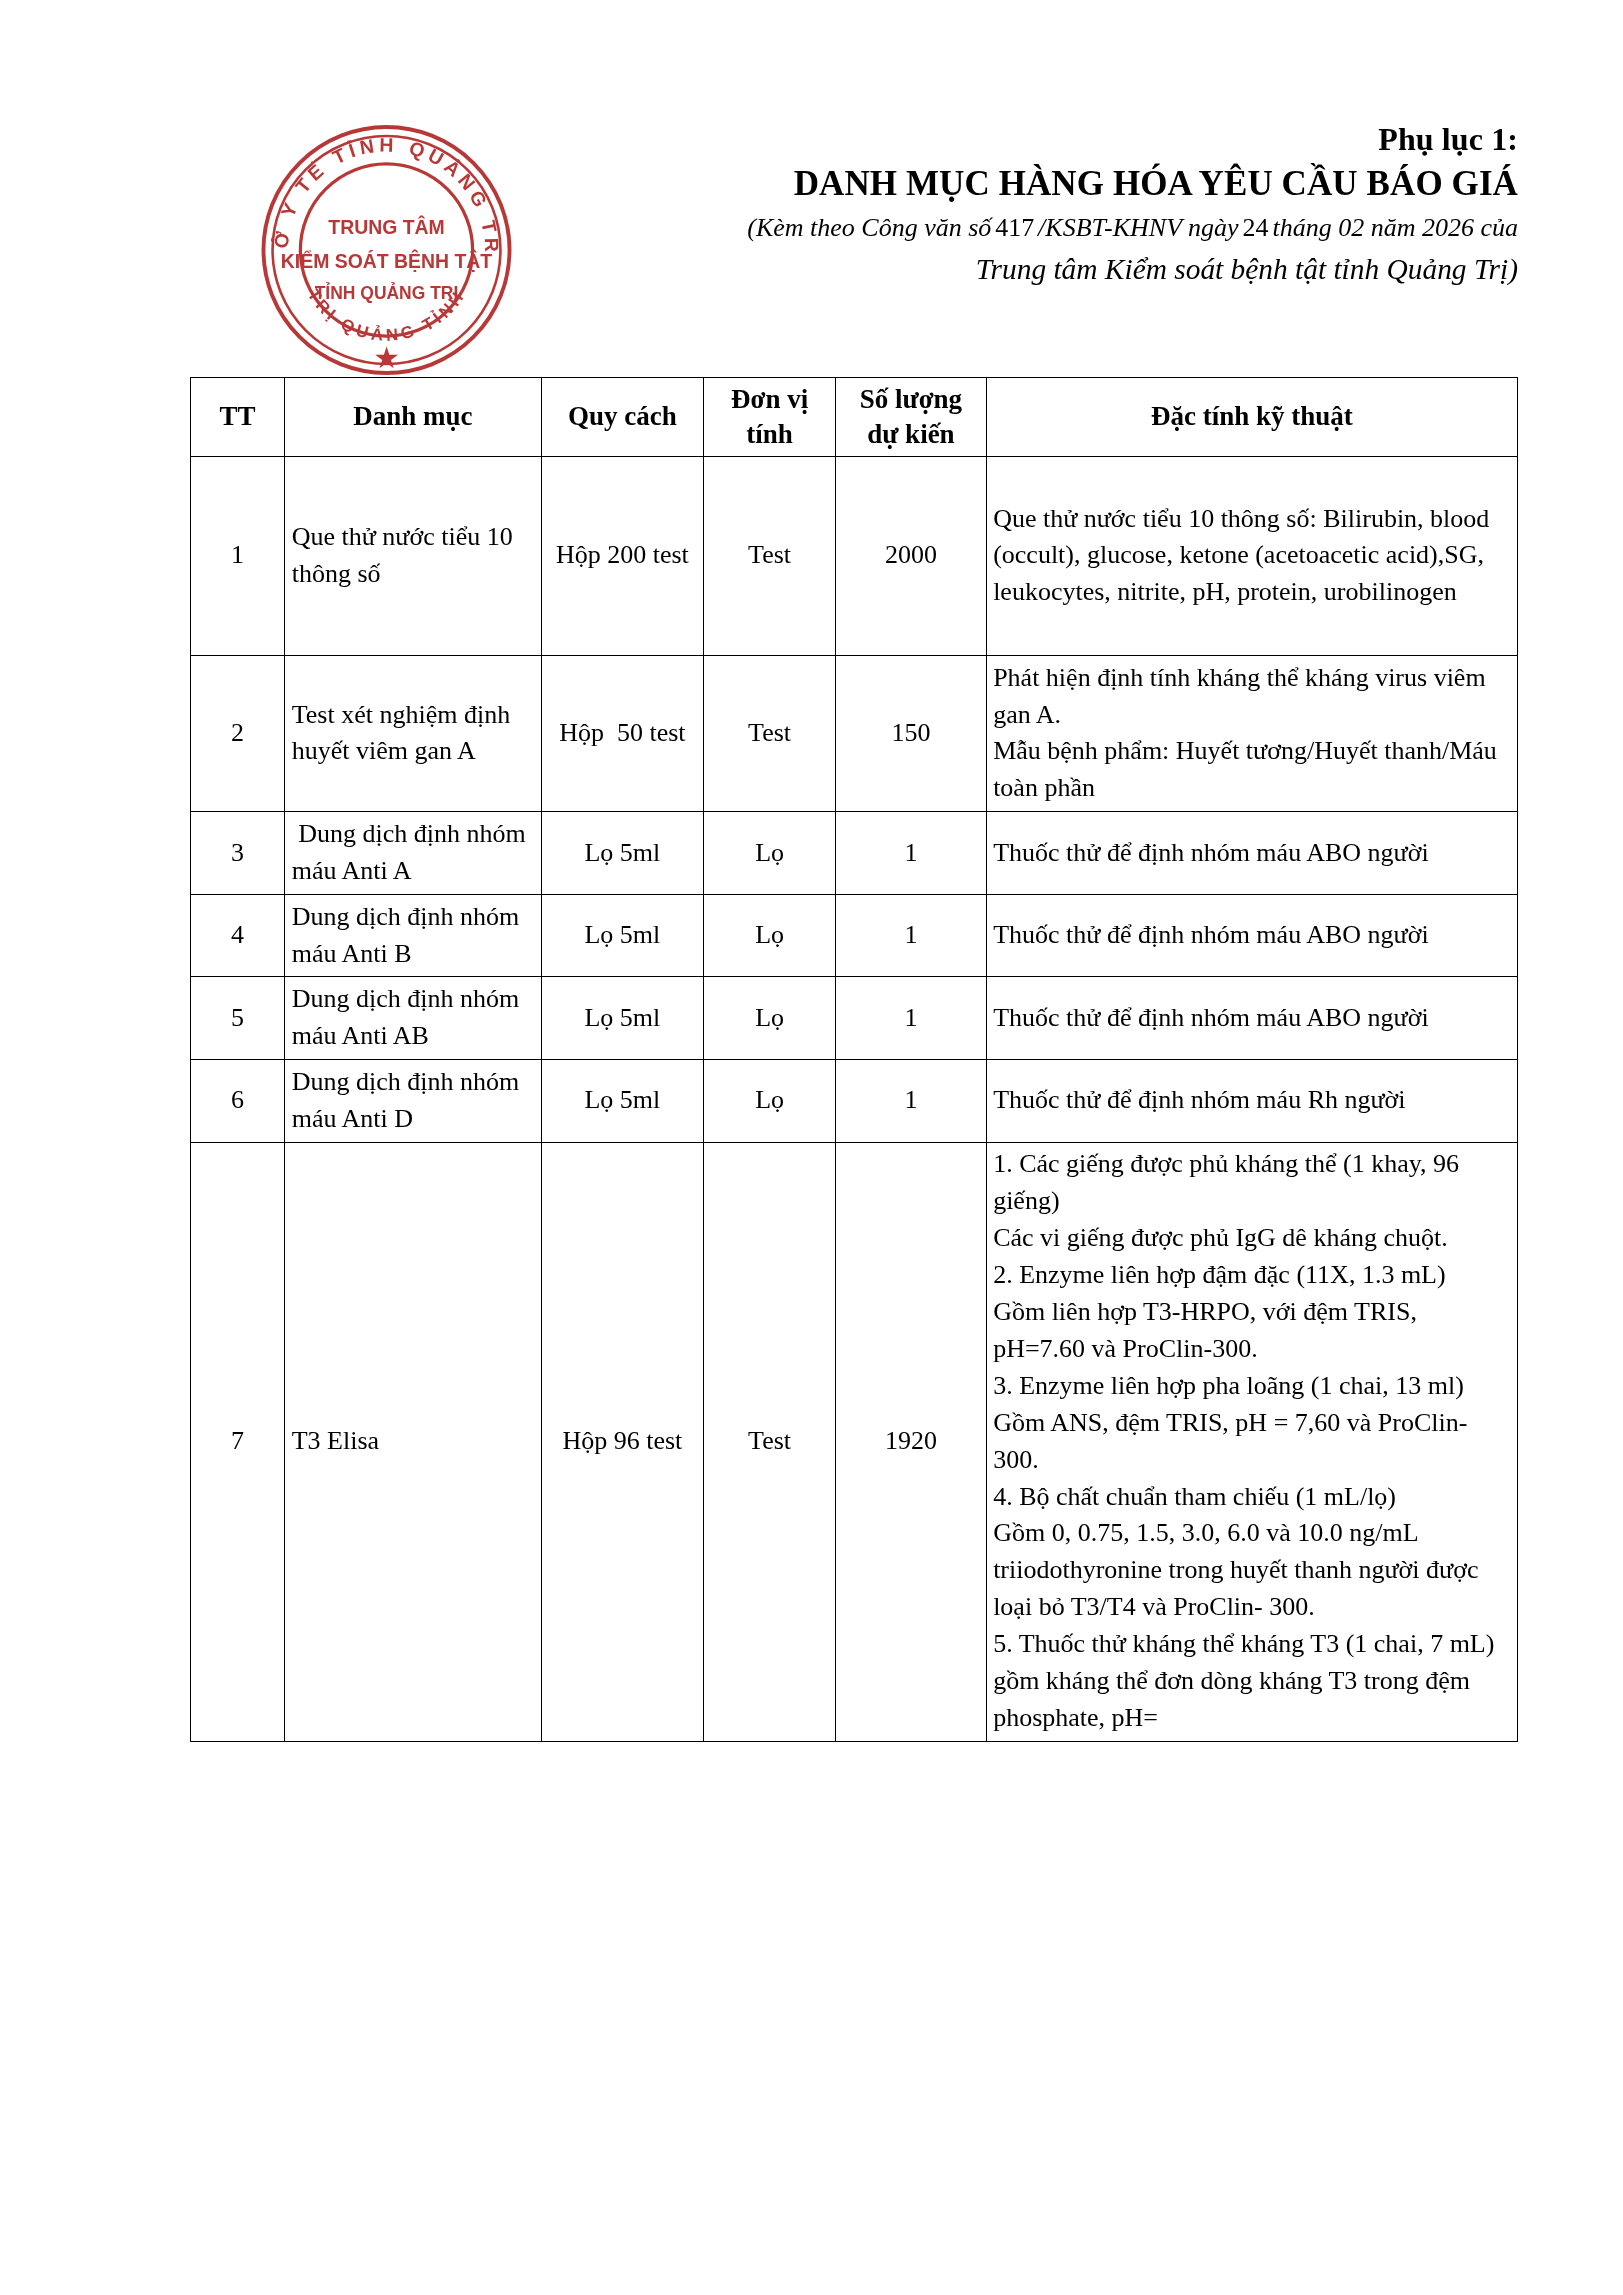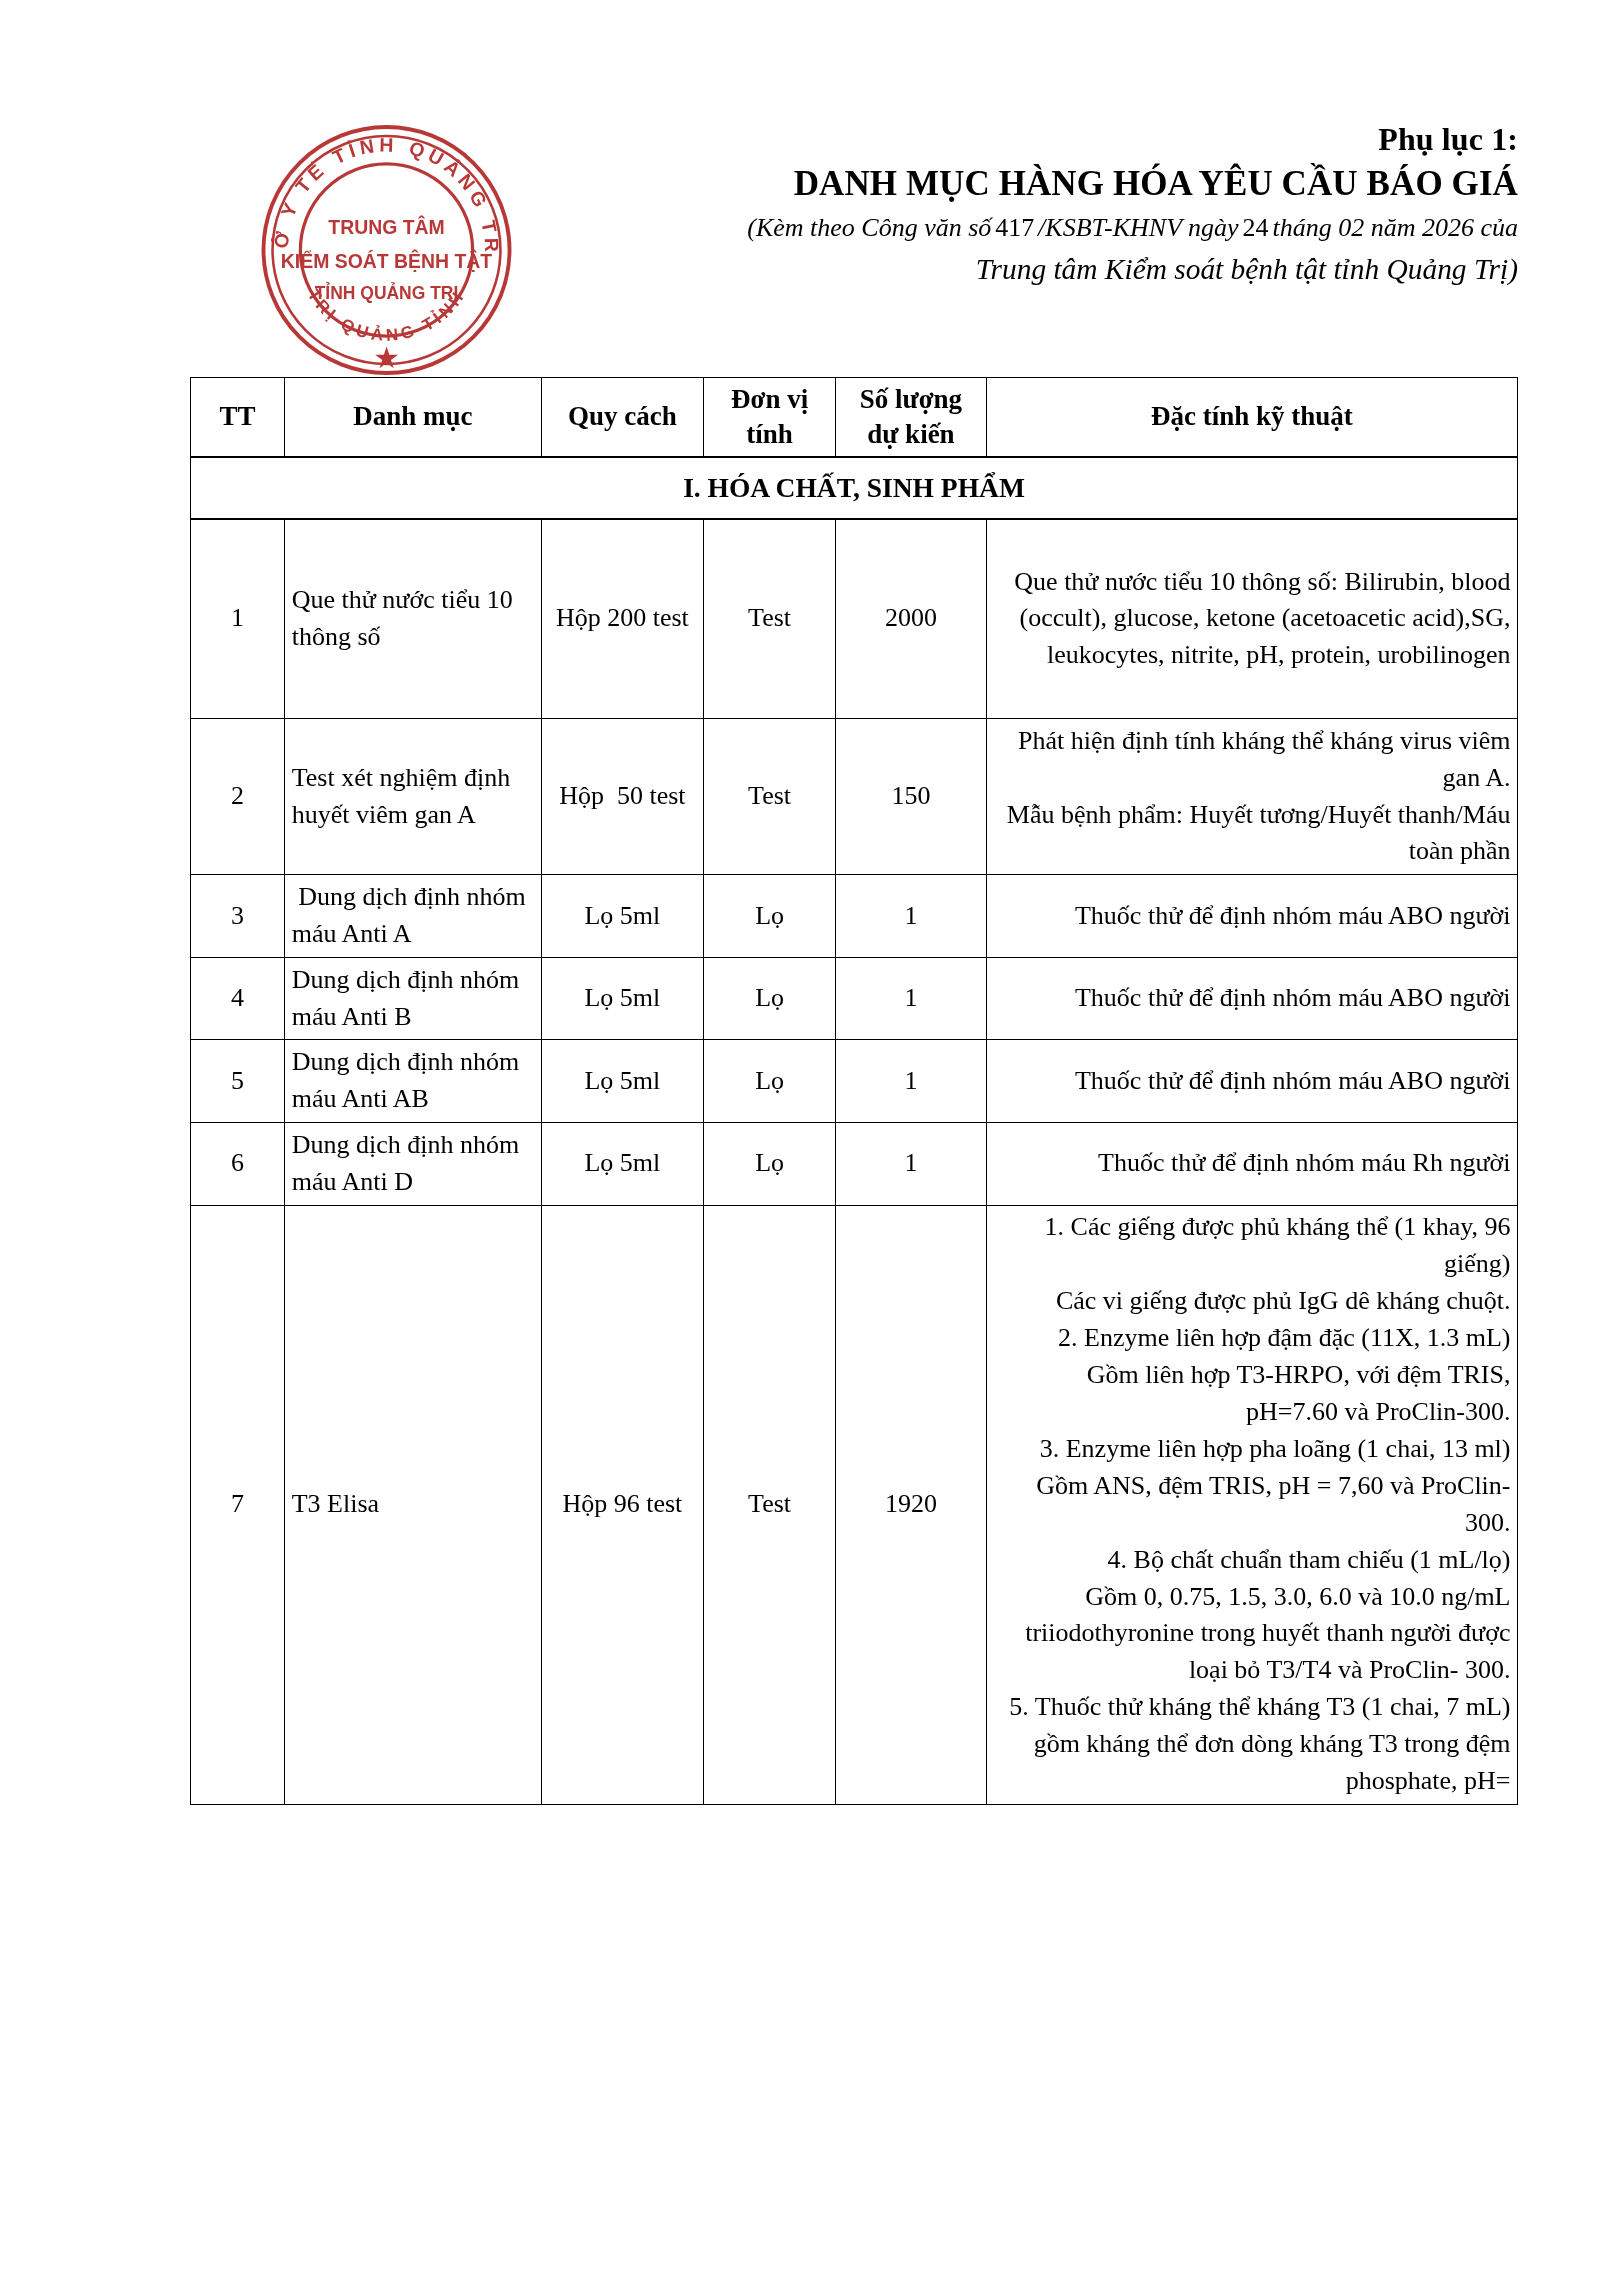--- a/index.html
+++ b/index.html
@@ -111,21 +111,21 @@
   .section-row td {
     text-align: center;
     font-weight: bold;
     font-size: 27.5px;
     padding: 10.5px 6.5px;
     border-top-width: 2.6px;
     border-bottom-width: 2.6px;
   }
 
   .tech-cell {
-    text-align: right;
+    text-align: left;
     vertical-align: top;
     padding-top: 6.5px;
   }
   .tech-cell.mid { vertical-align: middle; }
 
   .name-cell { text-align: left; }
   .nowrap-pre { white-space: pre-wrap; }
 
   .row-tall td { height: 190px; }
   .row-t3 td { vertical-align: middle; }
@@ -178,23 +178,20 @@
       <tr>
         <th>TT</th>
         <th>Danh mục</th>
         <th>Quy cách</th>
         <th>Đơn vị tính</th>
         <th>Số lượng dự kiến</th>
         <th>Đặc tính kỹ thuật</th>
       </tr>
     </thead>
     <tbody>
-      <tr class="section-row">
-        <td colspan="6">I. HÓA CHẤT, SINH PHẨM</td>
-      </tr>
 
       <tr class="row-tall">
         <td class="cell-center">1</td>
         <td class="name-cell">Que thử nước tiểu 10 thông số</td>
         <td class="cell-center">Hộp 200 test</td>
         <td class="cell-center">Test</td>
         <td class="cell-center">2000</td>
         <td class="tech-cell nowrap-pre">Que thử nước tiểu 10 thông số: Bilirubin, blood (occult), glucose, ketone (acetoacetic acid),SG, leukocytes, nitrite, pH, protein, urobilinogen</td>
       </tr>
 

